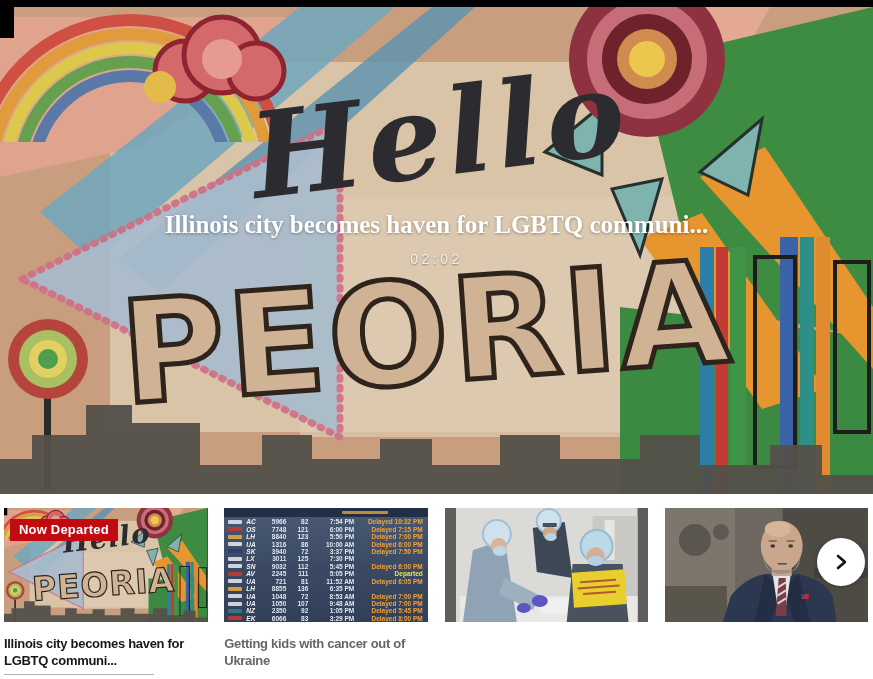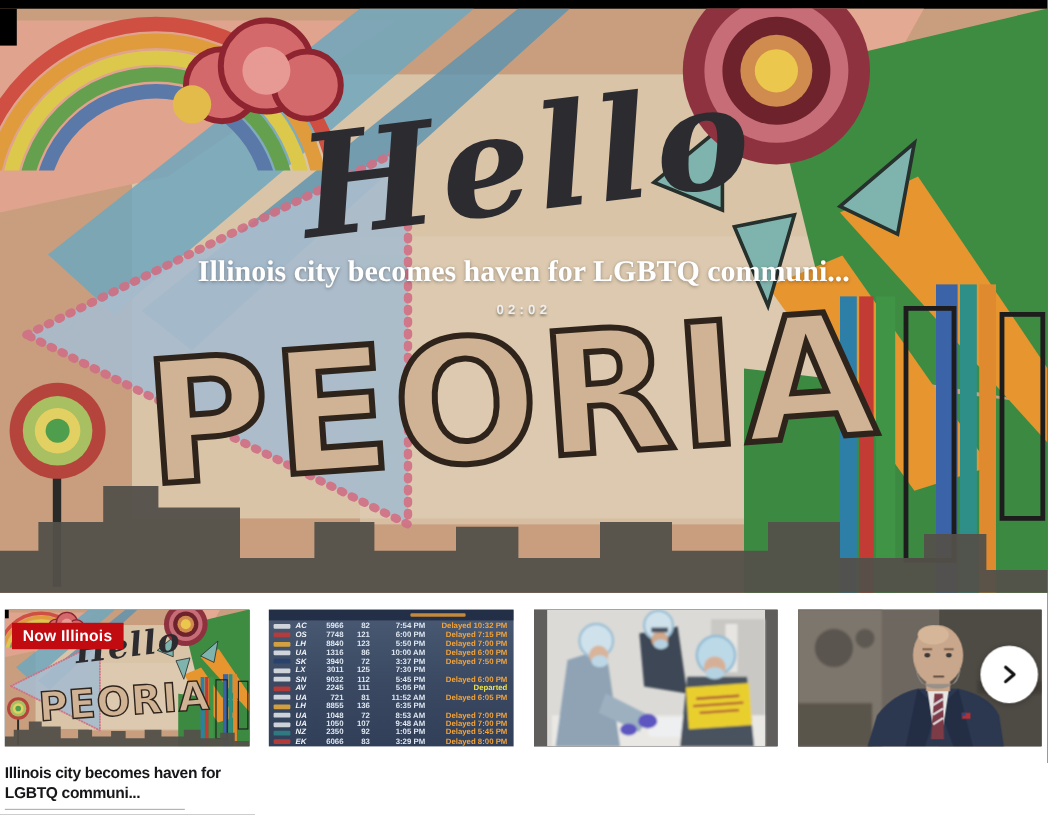--- a/index.html
+++ b/index.html
@@ -18,21 +18,21 @@
     position:absolute;inset:0;display:flex;flex-direction:column;
     align-items:center;justify-content:center;transform:translateY(-8px);
     text-align:center;pointer-events:none;
   }
   .hero-title{
     margin:0;max-width:760px;
     font-family:"Liberation Serif", serif;font-weight:700;font-size:25px;line-height:1.15;
     color:#ffffff;text-shadow:0 1px 3px rgba(0,0,0,.35);
   }
   .hero-duration{
-    margin-top:11px;font-size:11px;font-weight:700;letter-spacing:3.5px;
+    margin-top:11px;font-size:14px;font-weight:400;letter-spacing:3.5px;
     color:#efefef;text-shadow:0 1px 2px rgba(0,0,0,.4);
   }
 
   
   .carousel{position:relative;margin-top:14px;padding:0 4px;}
   .thumbs{display:grid;grid-template-columns:repeat(4,203.5px);gap:16.8px;}
   .thumb{
     position:relative;width:203.5px;height:114px;overflow:hidden;background:#222;cursor:pointer;
   }
   .thumb svg{display:block;width:100%;height:100%;}
@@ -164,21 +164,21 @@
     </div>
   </section>
 
   <section class="carousel">
     <div class="thumbs">
 
       <div class="thumb">
         <svg viewBox="0 0 873 487" preserveAspectRatio="none">
           <use href="#mural"></use>
         </svg>
-        <span class="badge">Now Illinois</span>
+        <span class="badge">Now Departed</span>
       </div>
 
       <div class="thumb board">
         <div class="board-top">
             <i></i>
           </div>
         <div class="board-rows">
             <div class="fb-row">
               <span class="fb-chip" style="background:#dfe3e8"></span>
               <span class="fb-code">AC</span>
@@ -370,15 +370,16 @@
 
     <button class="next" aria-label="next">
       <svg width="18" height="18" viewBox="0 0 18 18">
         <path d="M6 3 L13 9 L6 15" fill="none" stroke="#111" stroke-width="2.6" stroke-linecap="round" stroke-linejoin="round"></path>
       </svg>
     </button>
   </section>
 
   <section class="captions">
     <div class="caption active">Illinois city becomes haven for LGBTQ communi...</div>
+    <div class="caption">Getting kids with cancer out of Ukraine</div>
   </section>
 
 </div>
 
 </body></html>

